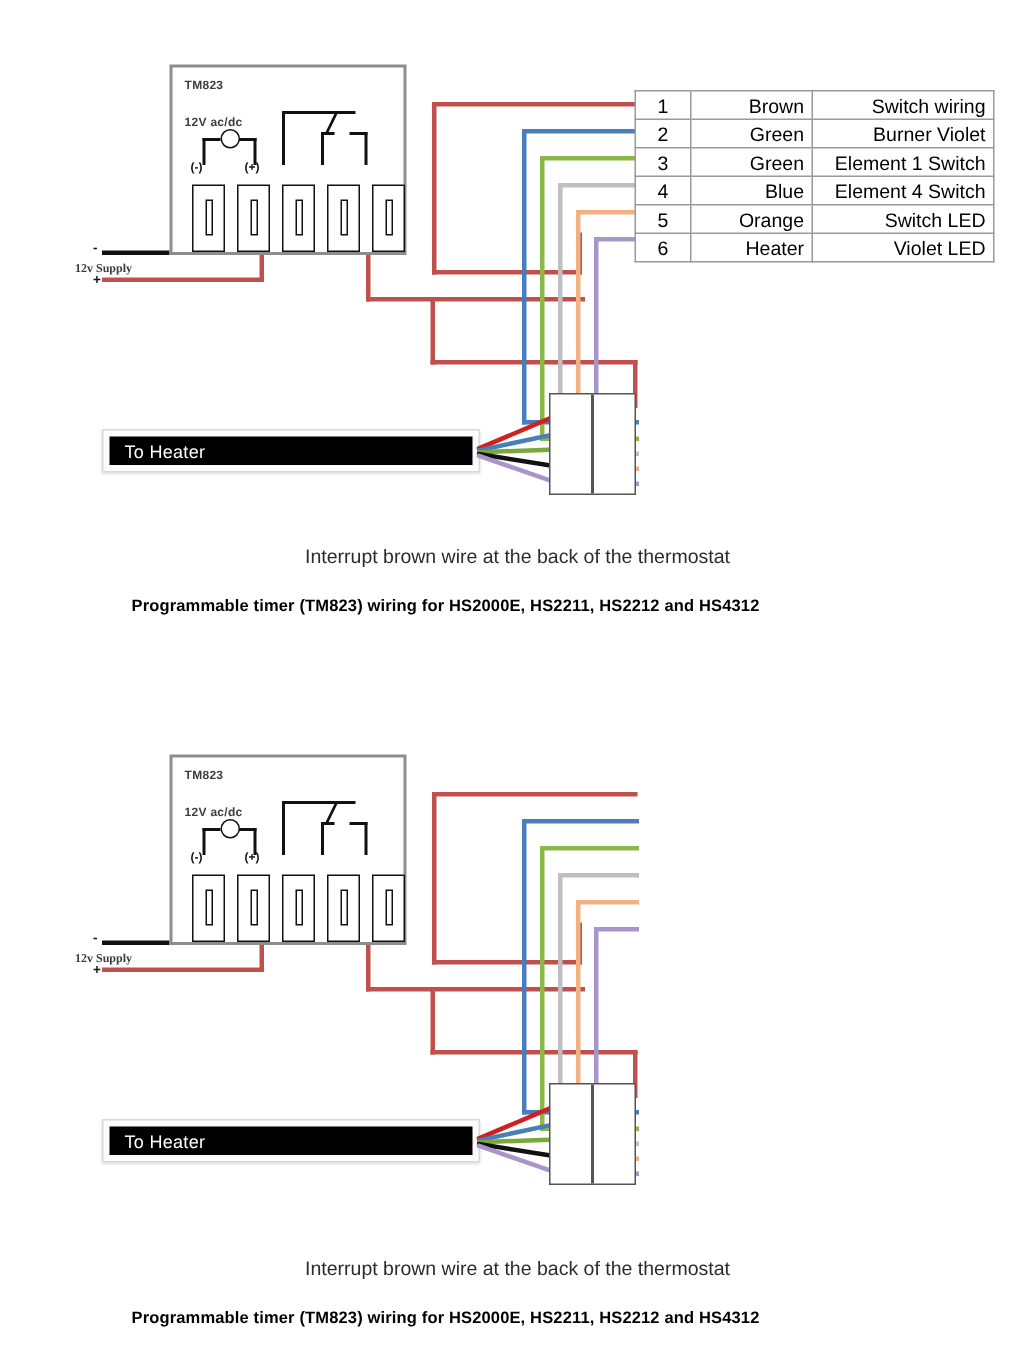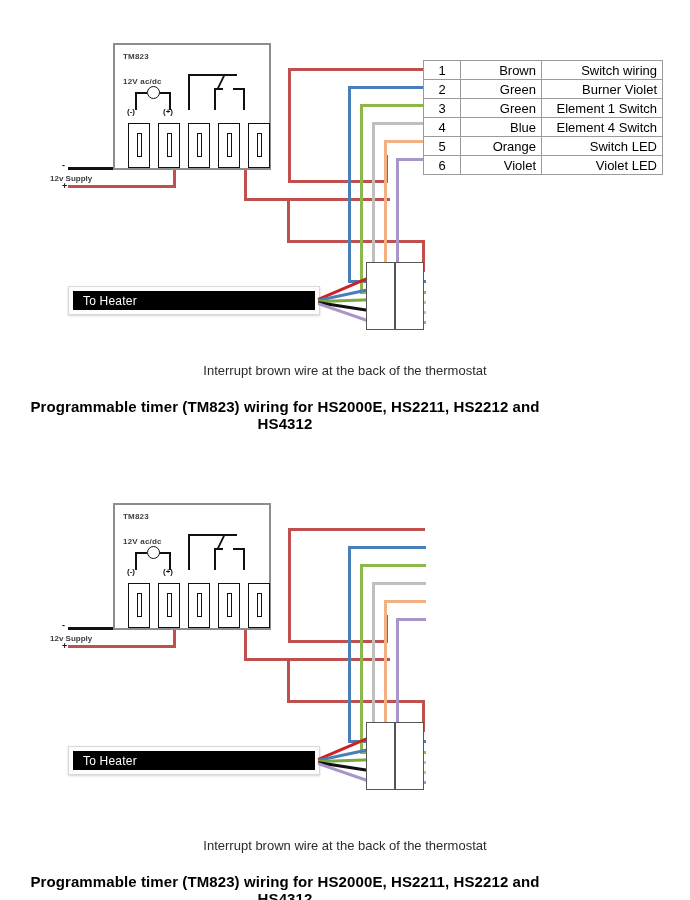--- a/index.html
+++ b/index.html
@@ -25,21 +25,21 @@
   
   .ink{position:absolute;background:#111;}
 
   .bulb{position:absolute;width:11px;height:11px;border:1.6px solid #111;
         border-radius:50%;background:#fff;}
 
   
   .w{position:absolute;}
 
   
-  .supply-label{position:absolute;font-size:8px;font-weight:bold;color:#3d3d3d;}
+  .supply-label{position:absolute;font-size:8px;font-weight:bold;color:#3d3d3d;font-family:Liberation Serif, serif;}
   .sign{position:absolute;font-size:9px;font-weight:bold;color:#111;line-height:1;}
 
   
   .heater-wrap{position:absolute;left:68px;top:286px;width:252px;height:29px;
                background:#fdfdfd;border:1px solid #d8d8d8;box-sizing:border-box;
                box-shadow:0 1px 2px rgba(0,0,0,.18);}
   .heater-bar{position:absolute;left:4px;top:4px;right:4px;bottom:4px;background:#000;}
   .heater-text{position:absolute;left:10px;top:50%;transform:translateY(-50%);
                color:#fff;font-size:12px;letter-spacing:.2px;}
 
@@ -57,22 +57,22 @@
               border-collapse:collapse;table-layout:fixed;}
   .wire-table td{border:1px solid #9a9a9a;height:18px;font-size:13px;
                  padding:0 5px;color:#000;background:#fff;}
   .c-num{width:26px;text-align:center;}
   .c-col{width:70px;text-align:right;}
   .c-fn{text-align:right;}
 
   
   .cap-sub{position:absolute;left:0;width:690px;text-align:center;
            font-size:13px;color:#2b2b2b;}
-  .cap-main{position:absolute;left:4px;width:562px;text-align:center;
-            font-size:15px;font-weight:bold;color:#000;letter-spacing:.1px;}
+  .cap-main{position:absolute;left:16px;width:562px;text-align:center;
+            font-size:11px;font-weight:bold;color:#000;letter-spacing:.1px;}
 </style>
 </head>
 <body>
 
 <div class="diagram" id="diagram-1">
 
   <div class="w" style="left:68px;top:185px;width:108px;height:3px;background:#c0504d;"></div>
   <div class="w" style="left:173px;top:155px;width:3px;height:33px;background:#c0504d;"></div>
 
   <div class="w" style="left:244px;top:155px;width:3px;height:46px;background:#c0504d;"></div>
@@ -191,21 +191,21 @@
         <td class="c-col">Blue</td>
         <td class="c-fn">Element 4 Switch</td>
       </tr>
       <tr>
         <td class="c-num">5</td>
         <td class="c-col">Orange</td>
         <td class="c-fn">Switch LED</td>
       </tr>
       <tr>
         <td class="c-num">6</td>
-        <td class="c-col">Violet</td>
+        <td class="c-col">Heater</td>
         <td class="c-fn">Violet LED</td>
       </tr>
     </tbody>
   </table>
 
   <div class="cap-sub" style="top:363px;">Interrupt brown wire at the back of the thermostat</div>
   <div class="cap-main" style="top:398px;">Programmable timer (TM823) wiring for HS2000E, HS2211, HS2212 and HS4312</div>
 </div>
 
 <div class="diagram" id="diagram-2">

